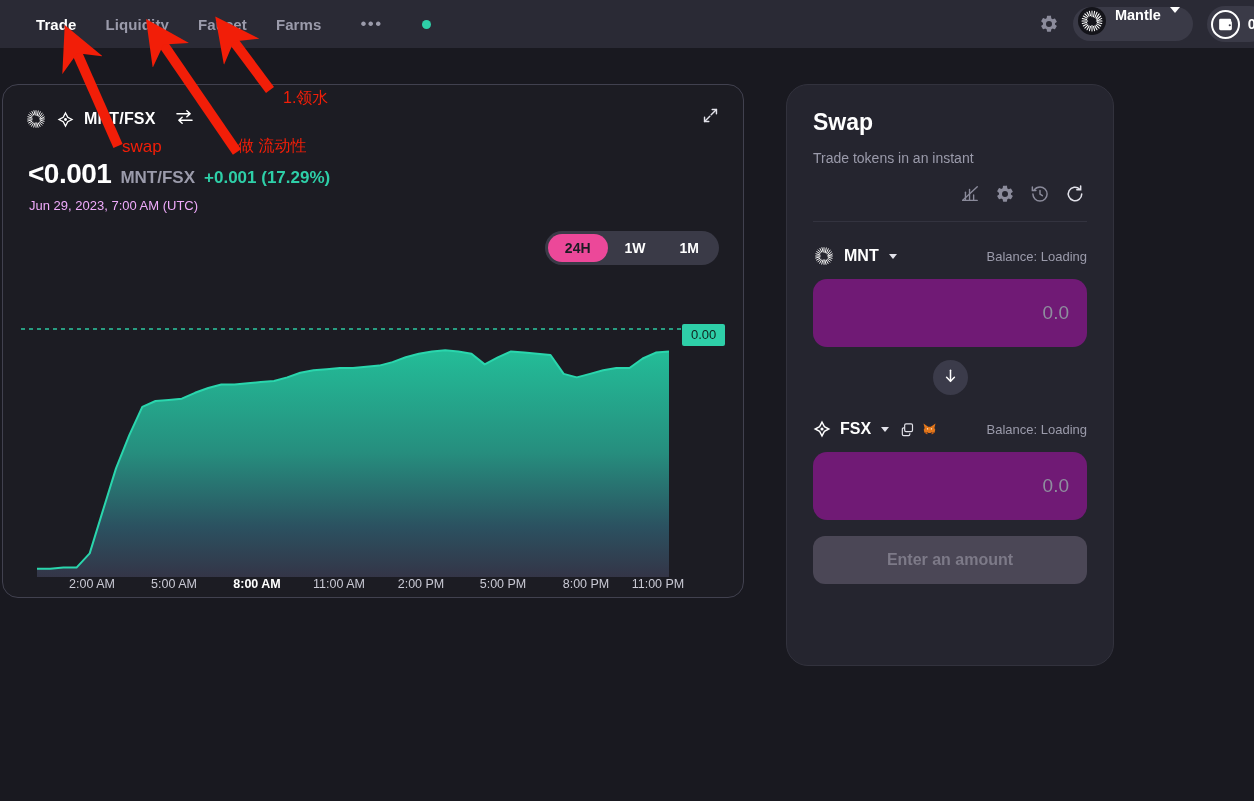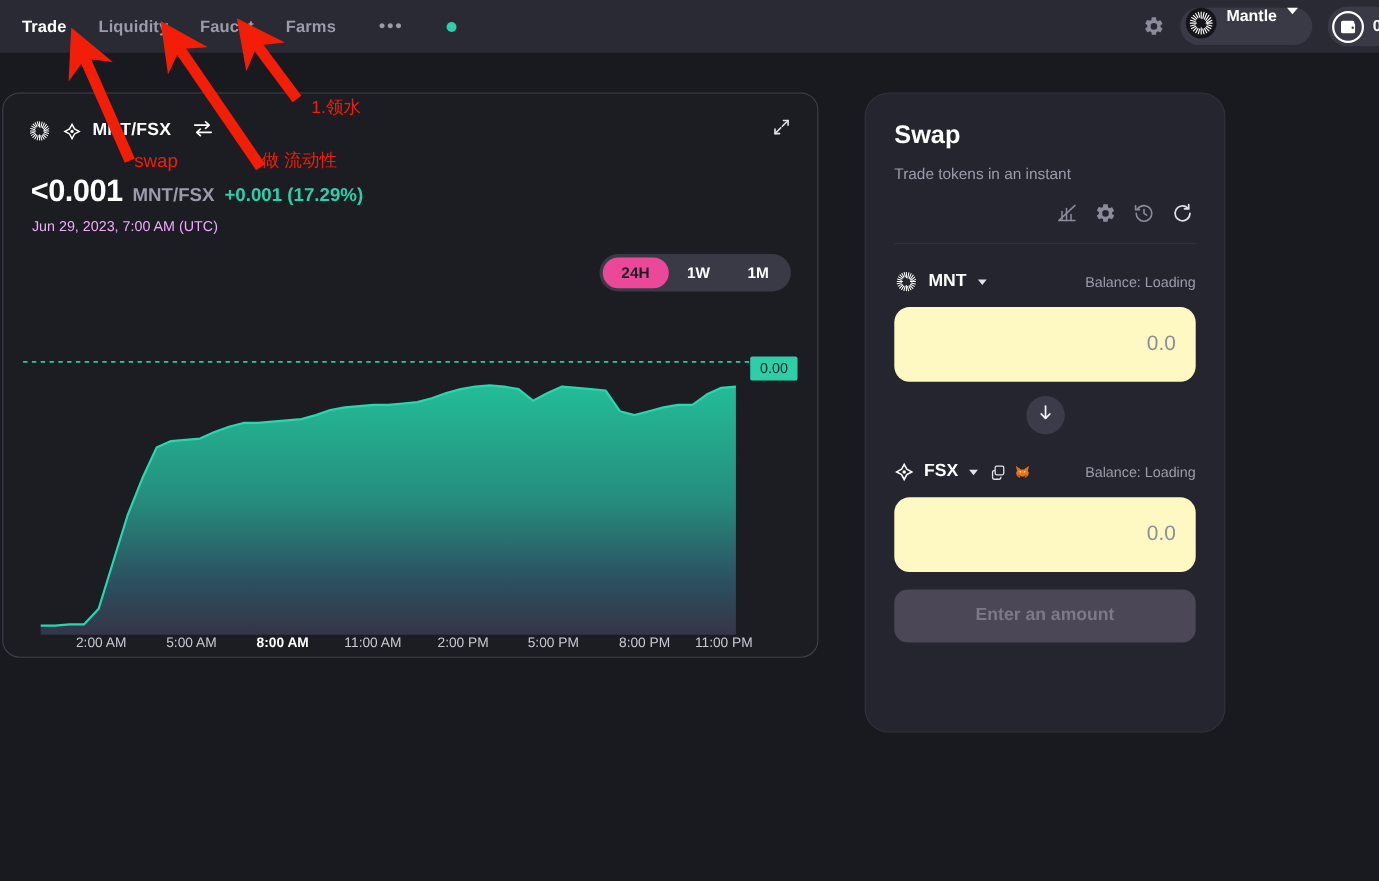--- a/index.html
+++ b/index.html
@@ -11,21 +11,21 @@
     position: relative;
   }
 
   
   .navbar {
     position: absolute; top: 0; left: 0;
     width: 1254px; height: 48px;
     background: #2a2a35;
     display: flex; align-items: center;
   }
-  .nav-left { display: flex; align-items: center; gap: 29px; margin-left: 20px; }
+  .nav-left { display: flex; align-items: center; gap: 29px; margin-left: 36px; }
   .nav-item {
     font-size: 15px; font-weight: bold; color: #9b9bab;
     letter-spacing: .1px; cursor: pointer; white-space: nowrap;
   }
   .nav-item.active { color: #ffffff; }
   .nav-dots {
     color: #9b9bab; font-size: 17px; letter-spacing: 1.5px;
     line-height: 8px; cursor: pointer; margin-left: 10px;
   }
   .green-dot {
@@ -145,21 +145,21 @@
   .tok-left { display: flex; align-items: center; gap: 9px; }
   .tok-sym { color: #fff; font-size: 16px; font-weight: bold; }
   .tri-down {
     width: 0; height: 0; border-left: 4.5px solid transparent;
     border-right: 4.5px solid transparent; border-top: 5.5px solid #e2e2ea;
     margin-left: 1px; cursor: pointer;
   }
   .tok-bal { margin-left: auto; color: #9b9bab; font-size: 13px; }
   .amt-box {
     margin: 11px 26px 0 26px; height: 68px;
-    background: #fef9c3; border-radius: 14px;
+    background: #701a75; border-radius: 14px;
     display: flex; align-items: center; justify-content: flex-end;
     padding-right: 18px; cursor: text;
   }
   .amt-ph { color: #8e8e9e; font-size: 19px; }
   .flip-btn {
     width: 35px; height: 35px; border-radius: 50%;
     background: #3b3b4a; margin: 13px auto 0 auto;
     display: flex; align-items: center; justify-content: center;
     cursor: pointer;
   }

